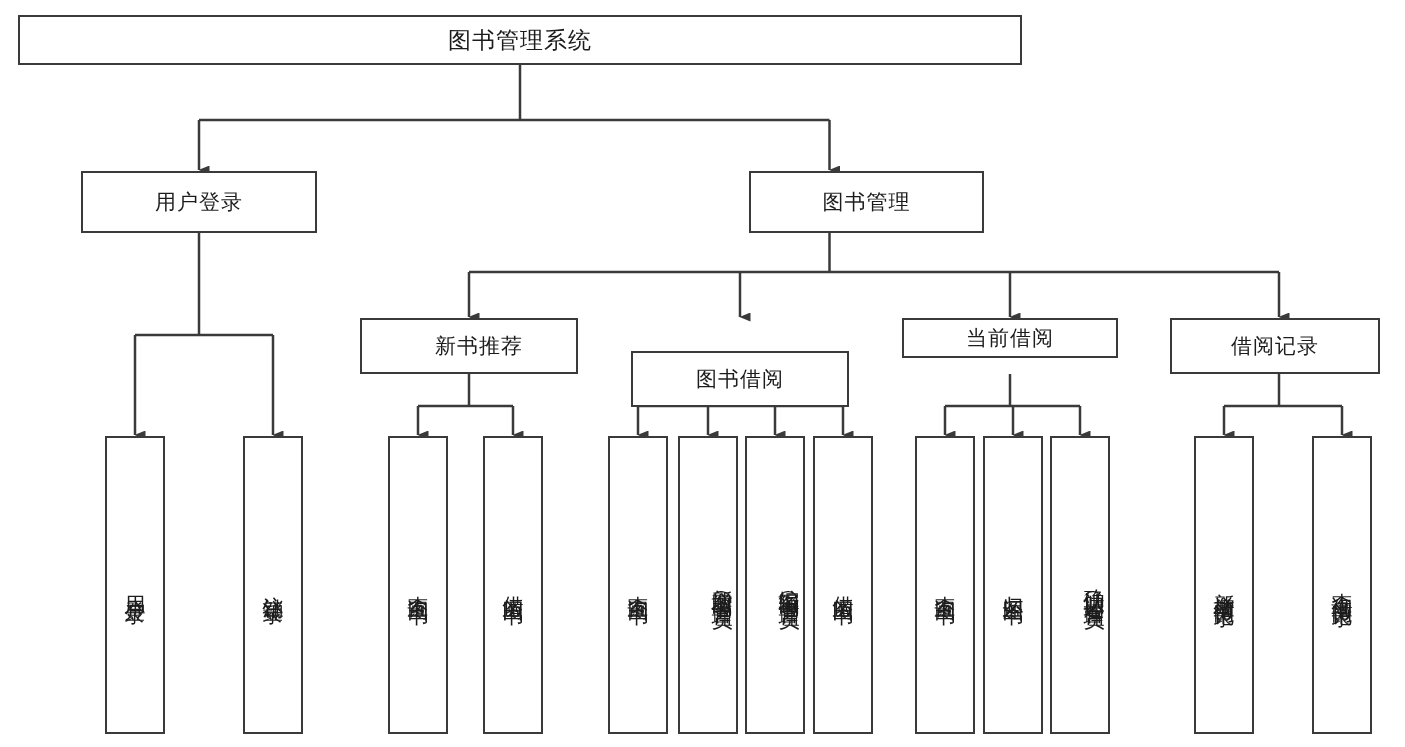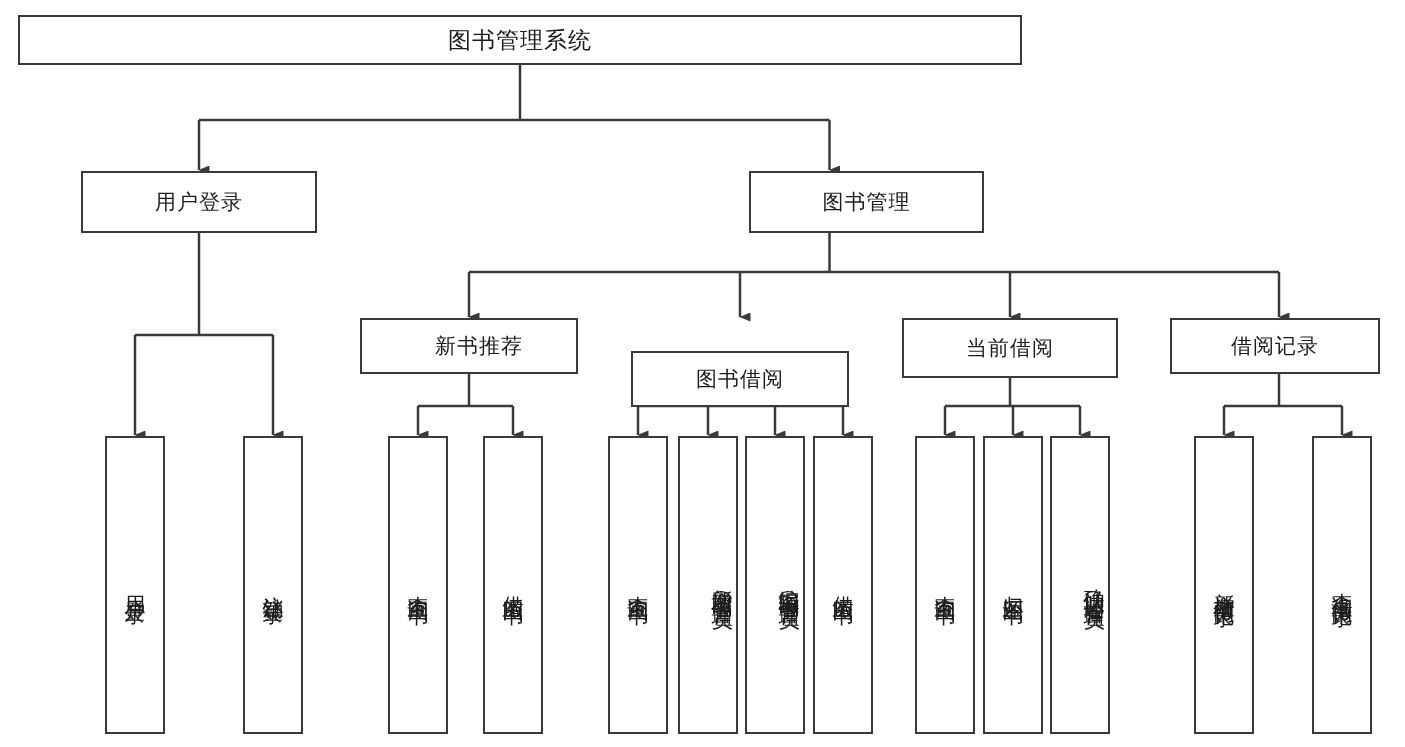--- a/index.html
+++ b/index.html
@@ -75,21 +75,21 @@
       </div>
       <div class="node h" id="n-book-manage" style="left: 712px; top: 171px; width: 235px; height: 62px; margin-left: 37px;">
         <span>图书管理</span>
       </div>
       <div class="node h" id="n-new-book-rec" style="left: 360px; top: 318px; width: 218px; height: 56px; padding-left: 20px;">
         <span>新书推荐</span>
       </div>
       <div class="node h" id="n-book-borrow" style="left: 631px; top: 318px; width: 218px; height: 56px; margin-top: 33px;">
         <span>图书借阅</span>
       </div>
-      <div class="node h" id="n-current-borrow" style="left: 902px; top: 318px; width: 216px; height: 60px;">
+      <div class="node h" id="n-current-borrow" style="left: 902px; top: 318px; width: 216px; height: 40px;">
         <span>当前借阅</span>
       </div>
       <div class="node h" id="n-borrow-record" style="left: 1170px; top: 318px; width: 210px; height: 56px;">
         <span>借阅记录</span>
       </div>
       <div class="node leaf mid" id="n-leaf-user-login" style="left: 105px; top: 436px; width: 60px; height: 298px;">
         <span>用户登录</span>
       </div>
       <div class="node leaf mid" id="n-leaf-logout" style="left: 243px; top: 436px; width: 60px; height: 298px;">
         <span>注销登录</span>

